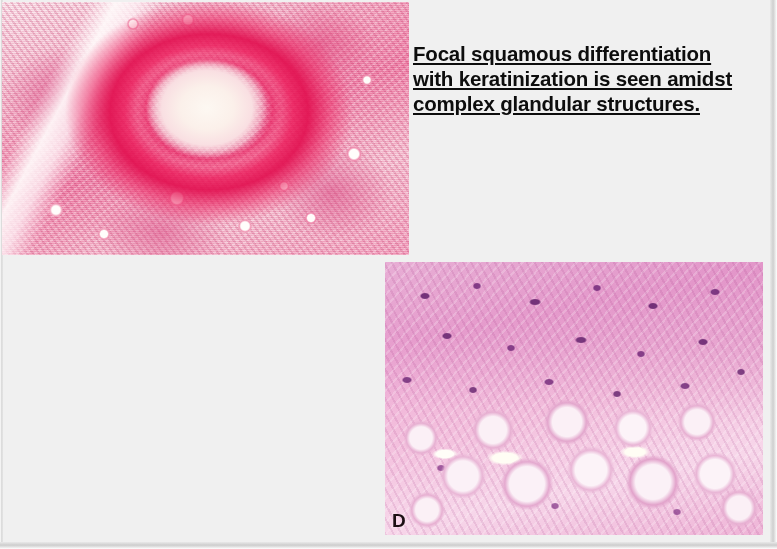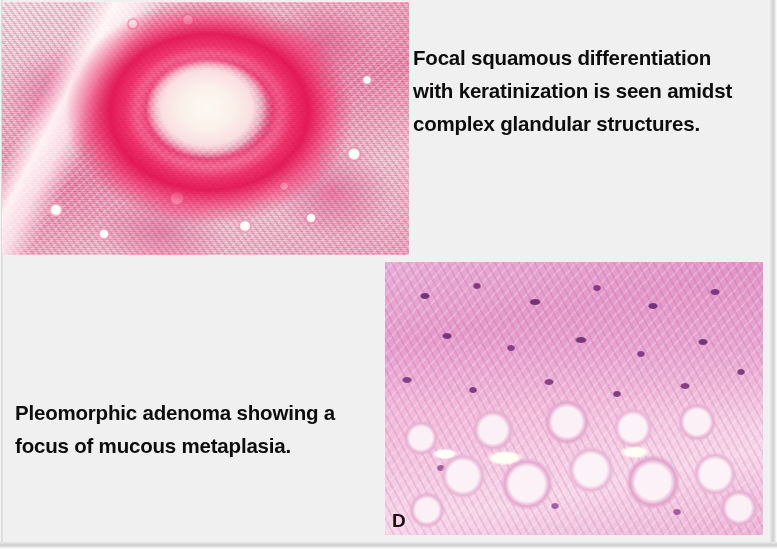--- a/index.html
+++ b/index.html
@@ -35,23 +35,24 @@
                        background: linear-gradient(to left,#ffffff 0,#cfcfcf 55%,#e9e9e9 100%); }
   #slide-edge-bottom { left: 0;   bottom: 0; width: 777px; height: 7px;
                        background: linear-gradient(to top,#ffffff 0,#cdcdcd 55%,#e9e9e9 100%); }
 
   
   .caption {
     position: absolute;
     color: #0d0d0d;
     font-weight: bold;
     font-size: 20.5px;
-    line-height: 33px;
+    line-height: 25px;
     letter-spacing: -0.2px;
     white-space: pre-line;
+    text-decoration: underline;
   }
   #caption-top    { left: 413px; top: 41px;  width: 352px; }
   #caption-bottom { left: 15px;  top: 396px; width: 360px; }
 
   
   .micrograph {
     position: absolute;
     overflow: hidden;
   }
 
@@ -182,20 +183,18 @@
   <div id="slide-edge-left"></div>
   <div id="slide-edge-right"></div>
   <div id="slide-edge-bottom"></div>
 
   <div class="micrograph" id="micrograph-top-left"></div>
 
   <div class="caption" id="caption-top">Focal squamous differentiation
 with keratinization is seen amidst
 complex glandular structures.</div>
 
-  <div class="caption" id="caption-bottom">Pleomorphic adenoma showing a
-focus of mucous metaplasia.</div>
 
   <div class="micrograph" id="micrograph-bottom-right">
     <span id="panel-letter-d">D</span>
   </div>
 
 </div>
 
 </body></html>

